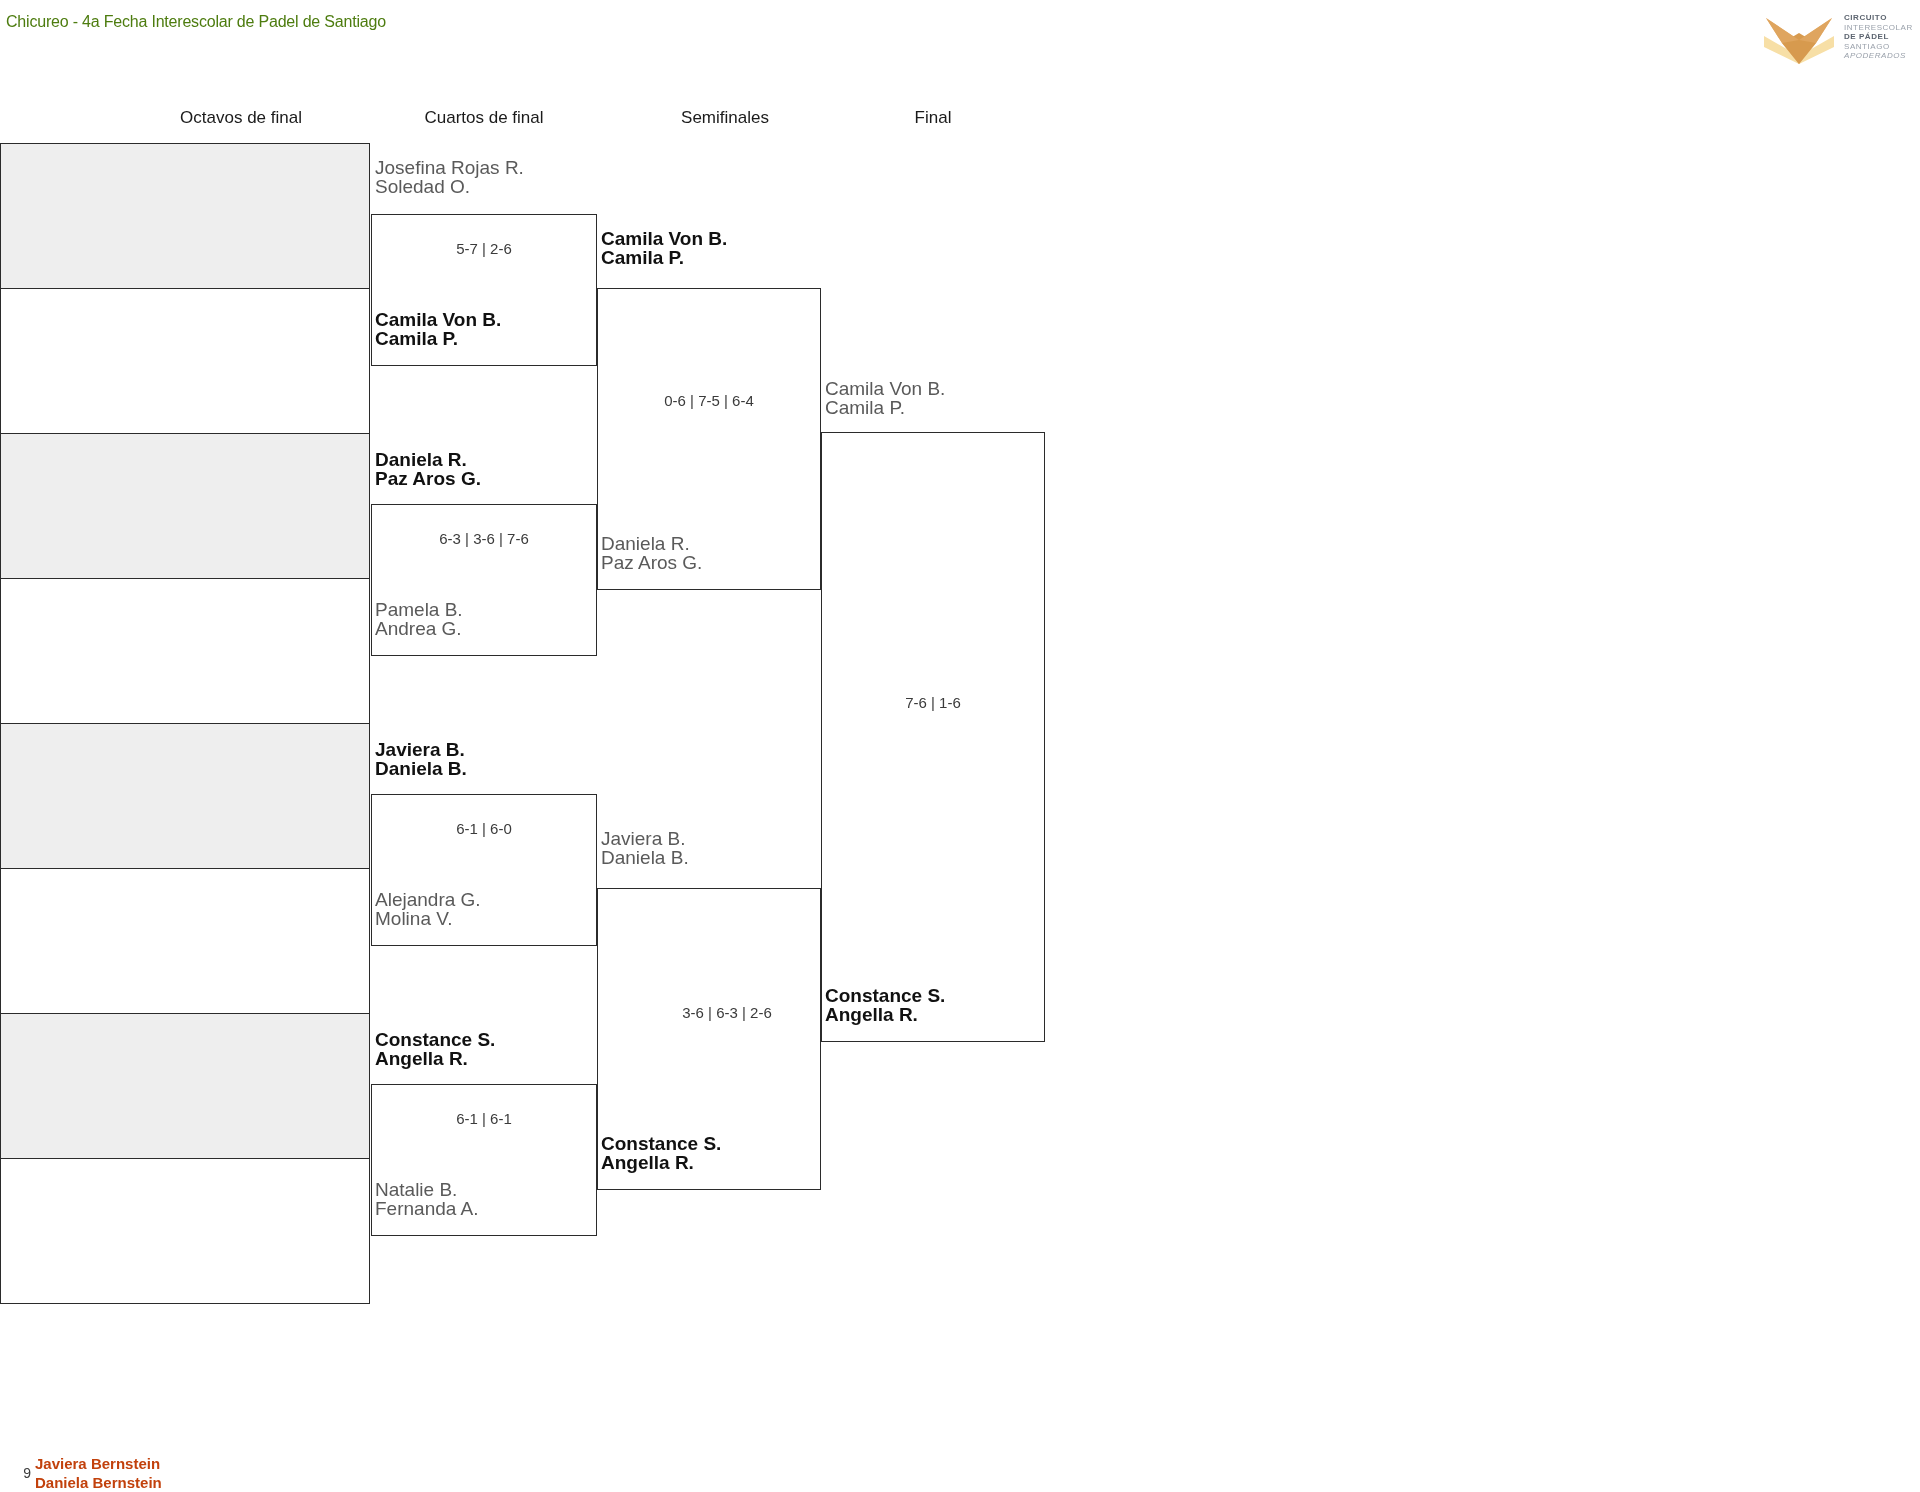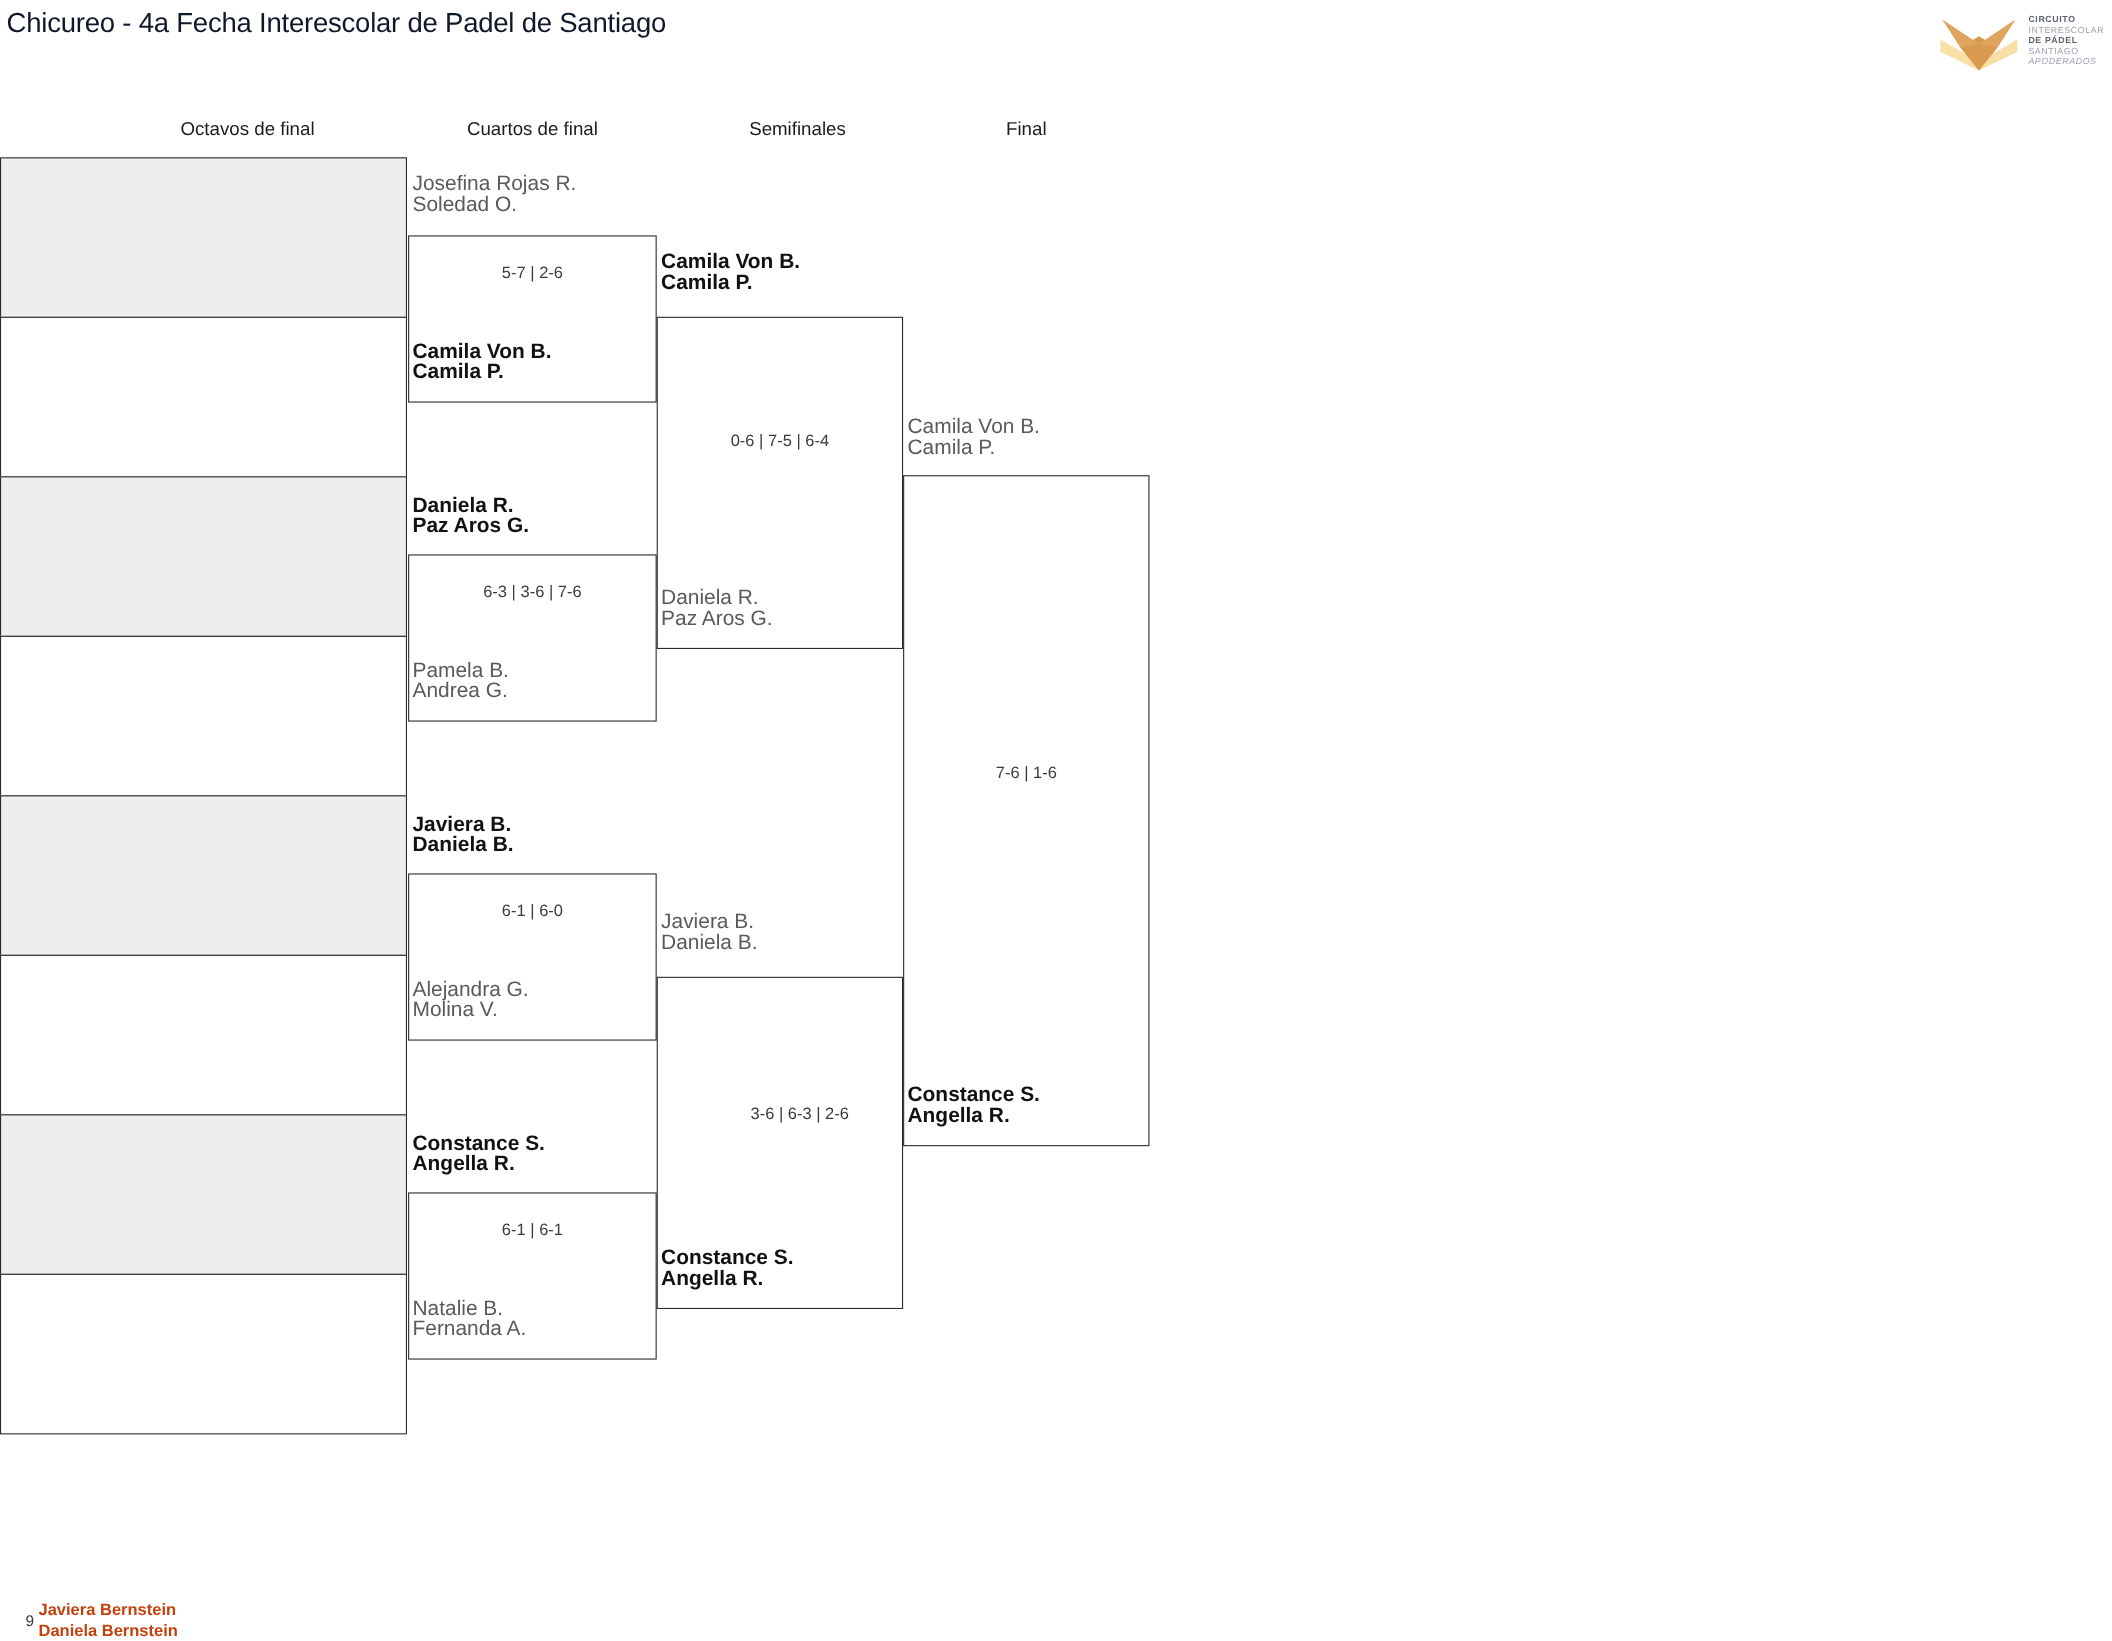--- a/index.html
+++ b/index.html
@@ -9,25 +9,25 @@
     font-family:"Liberation Sans", sans-serif;
     color:#1b1b1b;
     overflow:hidden;
     position:relative;
   }
   .abs{position:absolute;}
 
   
   #title-block{left:6px;top:6px;width:1100px;}
   #title-block .line{
-    font-size:25px;
+    font-size:16px;
     font-weight:400;
     letter-spacing:-0.2px;
     line-height:31px;
-    color:#0f172a;
+    color:#4d7c0f;
     white-space:nowrap;
   }
 
   
   #logo{left:1760px;top:8px;width:150px;height:62px;}
   #logo-mark{position:absolute;left:0;top:4px;width:78px;height:54px;}
   #logo-text{position:absolute;left:84px;top:5px;width:70px;line-height:9.6px;}
   #logo-text div{font-size:8px;letter-spacing:0.55px;white-space:nowrap;}
   .lg-b{font-weight:bold;color:#5d6570;}
   .lg-l{font-weight:400;color:#9aa1ab;}
@@ -103,21 +103,21 @@
   </svg>
   <div id="logo-text">
     <div class="lg-b">CIRCUITO</div>
     <div class="lg-l">INTERESCOLAR</div>
     <div class="lg-b">DE PÁDEL</div>
     <div class="lg-l">SANTIAGO</div>
     <div class="lg-i">APODERADOS</div>
   </div>
 </div>
 
-<div class="abs round-header" style="left:0px;width:370px;padding-left:40px;">Octavos de final</div>
+<div class="abs round-header" style="left:16px;width:370px;padding-left:40px;">Octavos de final</div>
 <div class="abs round-header" style="left:371px;width:226px;">Cuartos de final</div>
 <div class="abs round-header" style="left:613px;width:224px;">Semifinales</div>
 <div class="abs round-header" style="left:821px;width:224px;">Final</div>
 
 <div class="abs r1-box shaded" style="top:143px;height:146px;">
   <div class="seed" style="top:161px;">1</div>
   <div class="team win" style="top:150px;">
     <div>Josefina Rojas Roldan</div>
     <div>Soledad Olavarrieta</div>
   </div>

